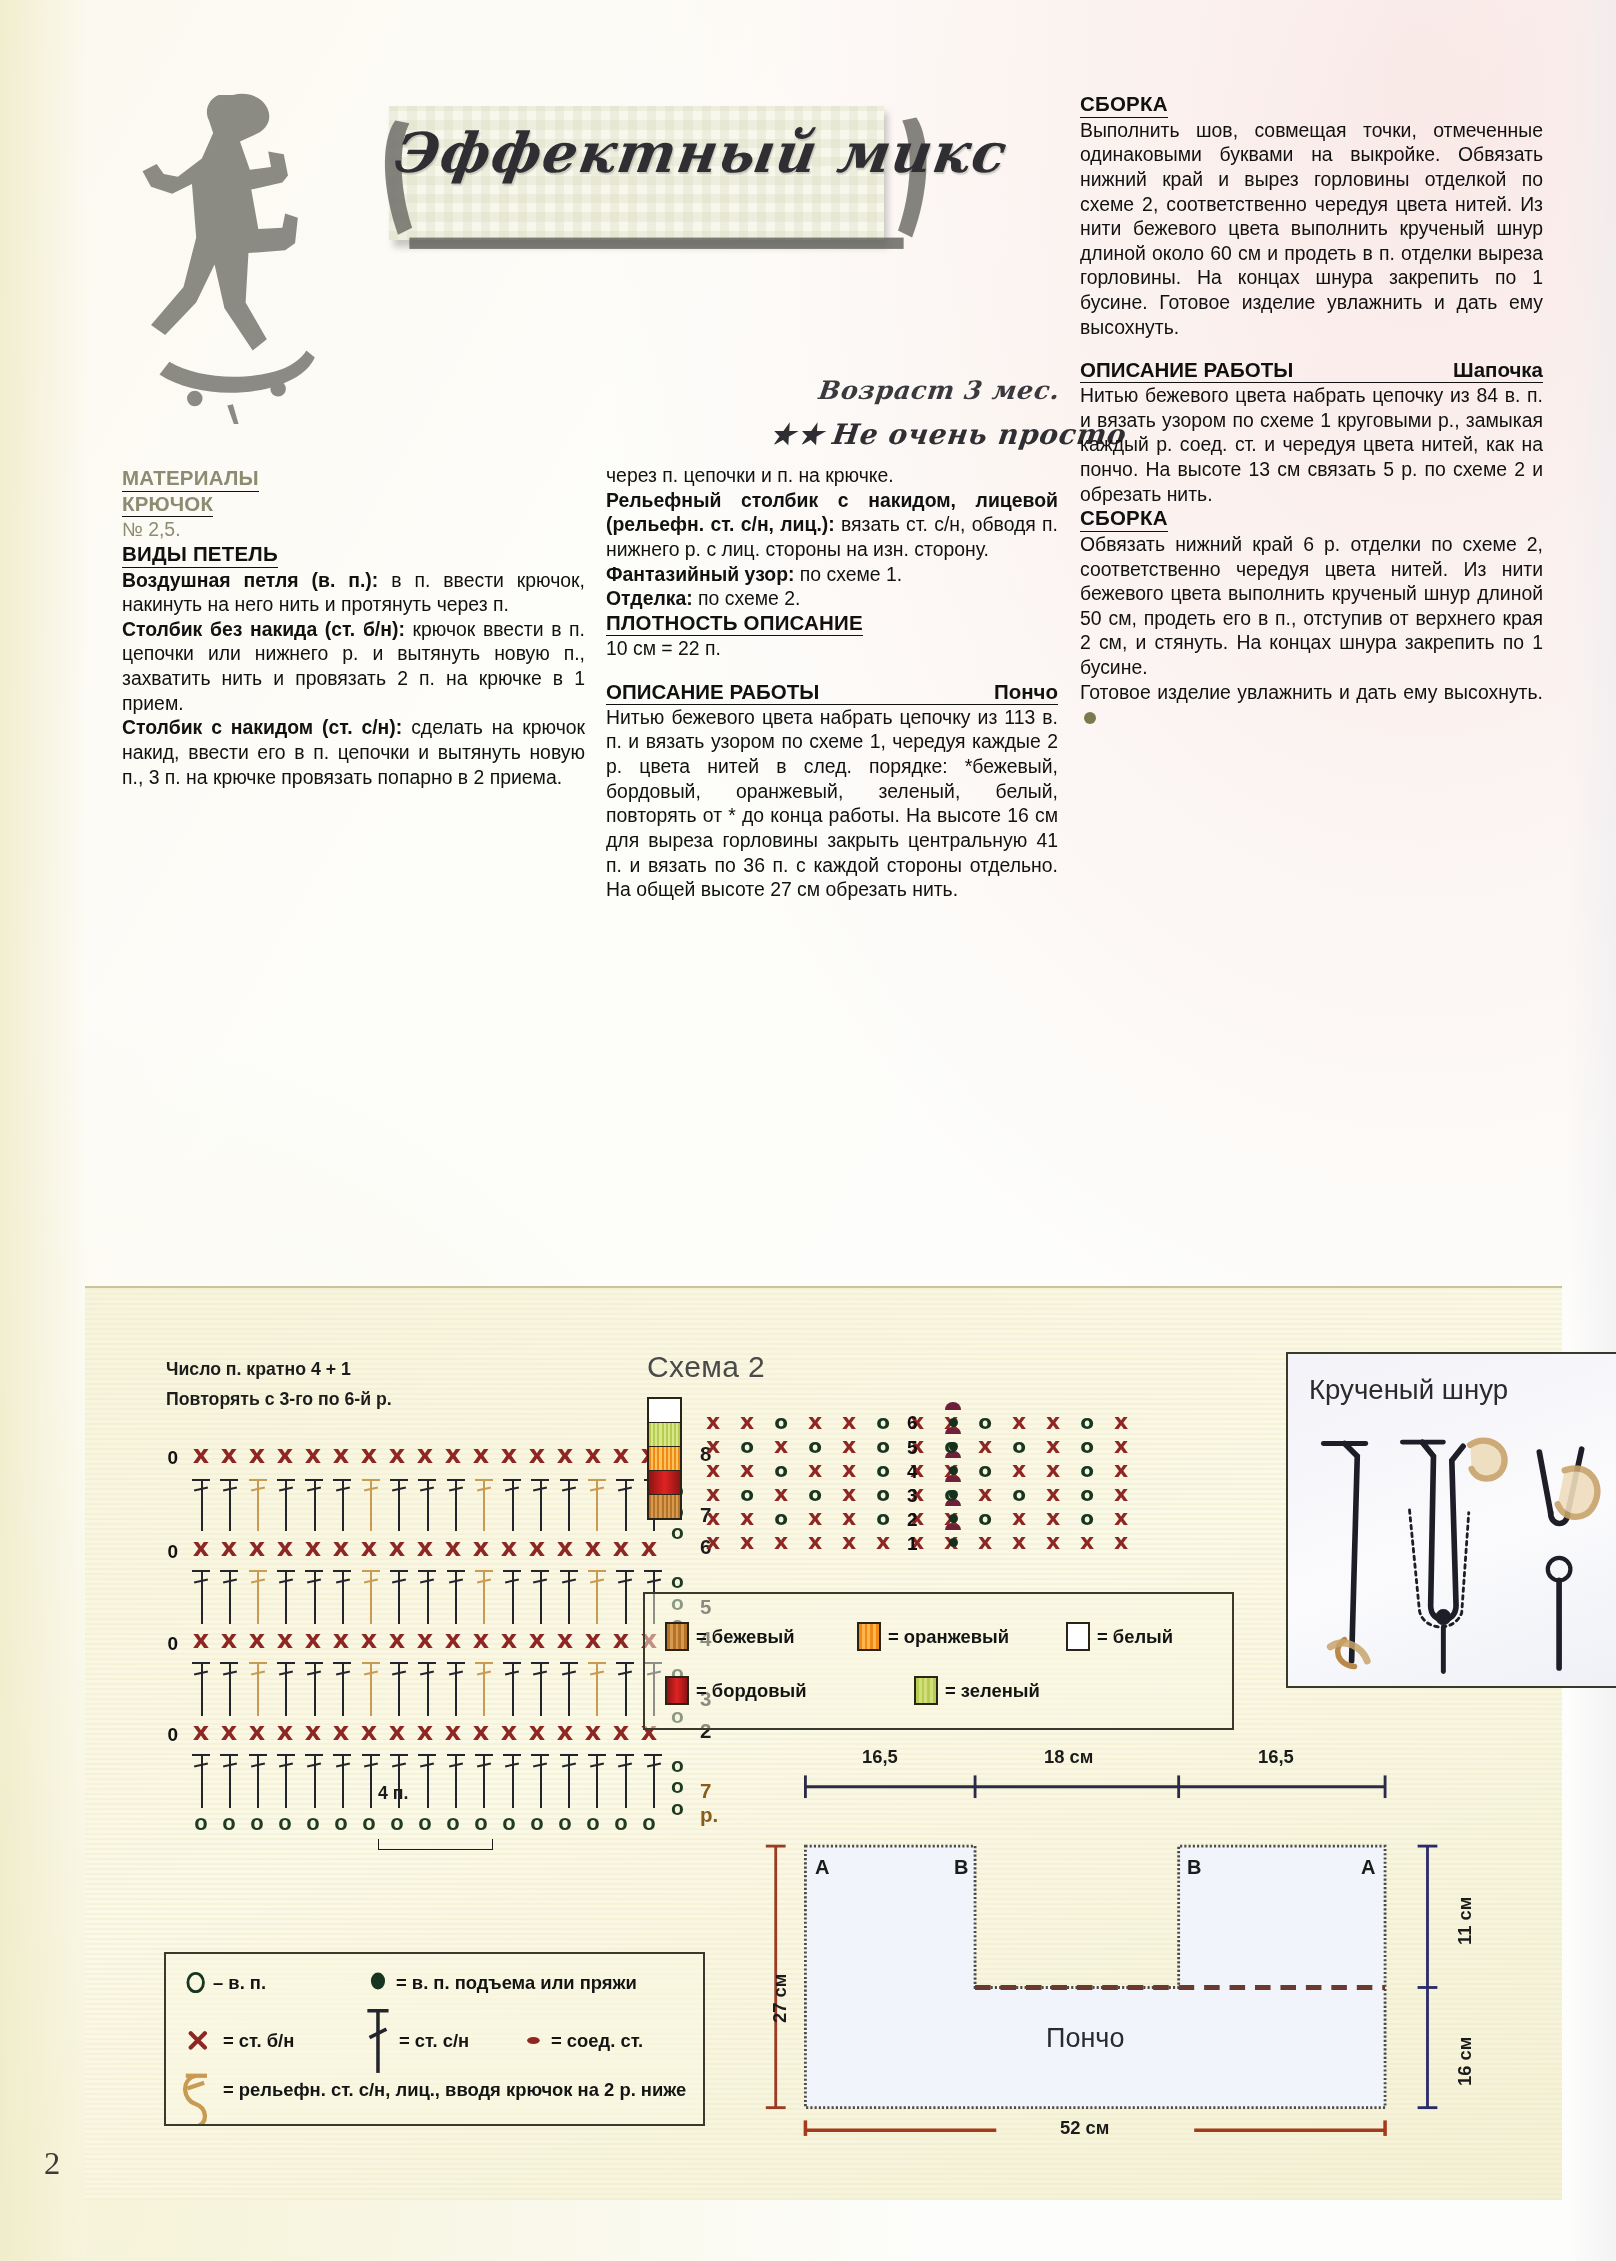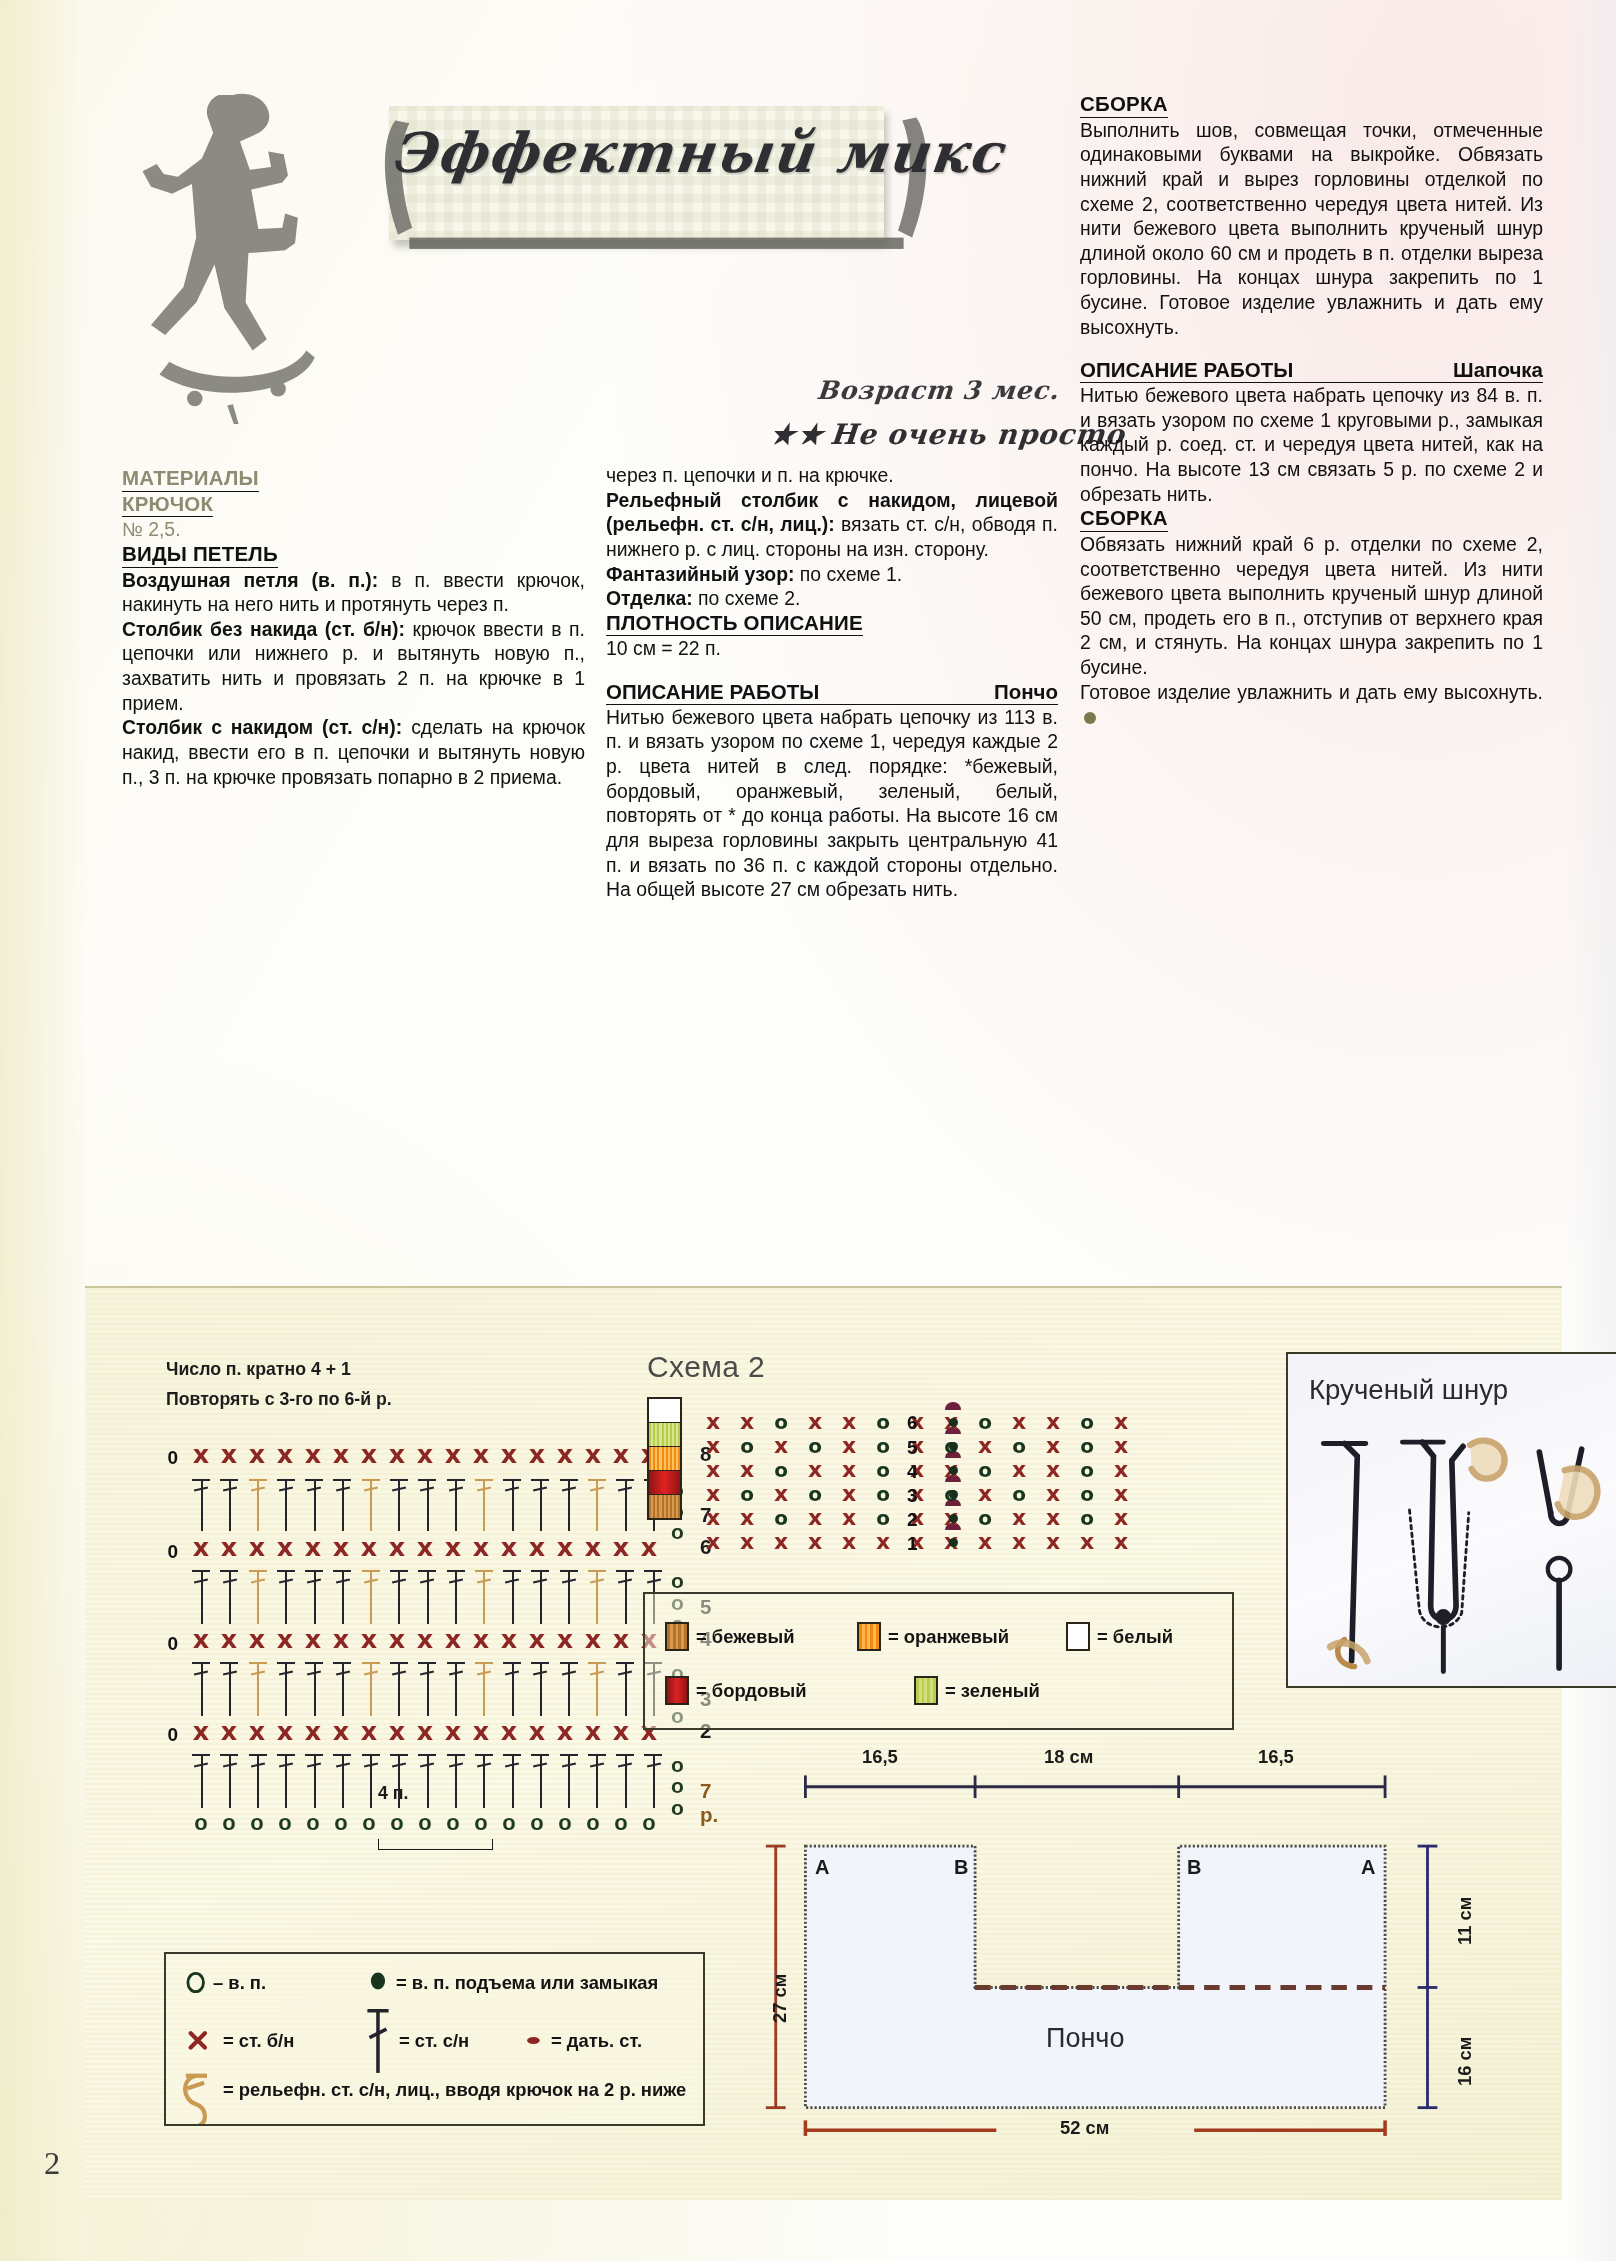--- a/index.html
+++ b/index.html
@@ -592,24 +592,24 @@
 
       <ellipse cx="520" cy="122" rx="9" ry="5" fill="#8e2723"></ellipse>
 
       <g stroke="#c89a52" stroke-width="6" fill="none">
         <path d="M42 172 C20 178 24 206 42 212 C58 218 60 238 44 244"></path>
         <line x1="28" y1="172" x2="58" y2="172"></line>
         <line x1="30" y1="190" x2="54" y2="182"></line>
       </g>
     </svg>
     <div class="ln" style="left:47px;top:17.7px">– в. п.</div>
-    <div class="ln" style="left:230px;top:17.7px">= в. п. подъема или замыкая</div>
+    <div class="ln" style="left:230px;top:17.7px">= в. п. подъема или пряжи</div>
     <div class="ln" style="left:57px;top:76px">= ст. б/н</div>
     <div class="ln" style="left:233px;top:76px">= ст. с/н</div>
-    <div class="ln" style="left:385px;top:76px">= дать. ст.</div>
+    <div class="ln" style="left:385px;top:76px">= соед. ст.</div>
     <div class="ln" style="left:57px;top:124px;width:466px;line-height:1.28">= рельефн. ст. с/н, лиц., вводя крючок на 2 р. ниже</div>
   </div>
 
   <div class="s2">
     <div class="sch-title">Схема 2</div>
     <div class="s2grid" id="s2grid">
       <div class="swatchcol" id="swcol">
           <div class="sw" style="background: rgb(255, 255, 255);"></div>
           <div class="sw" style="background: repeating-linear-gradient(90deg, rgb(182, 205, 82) 0px, rgb(182, 205, 82) 2.1px, rgb(217, 230, 140) 2.1px, rgb(217, 230, 140) 4.2px);"></div>
           <div class="sw" style="background: repeating-linear-gradient(90deg, rgb(240, 138, 22) 0px, rgb(240, 138, 22) 2.1px, rgb(255, 194, 92) 2.1px, rgb(255, 194, 92) 4.2px);"></div>

